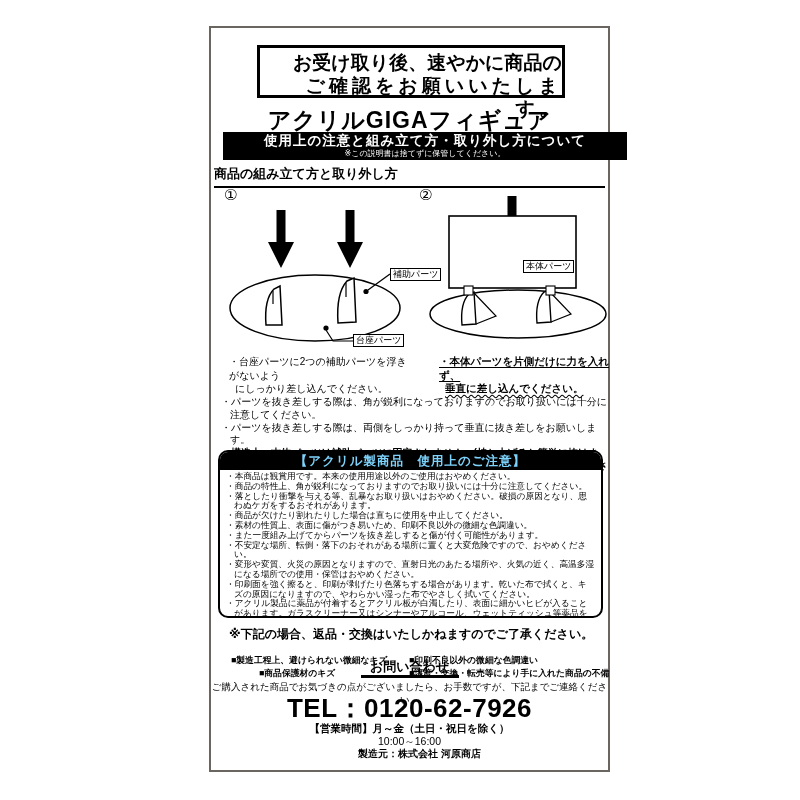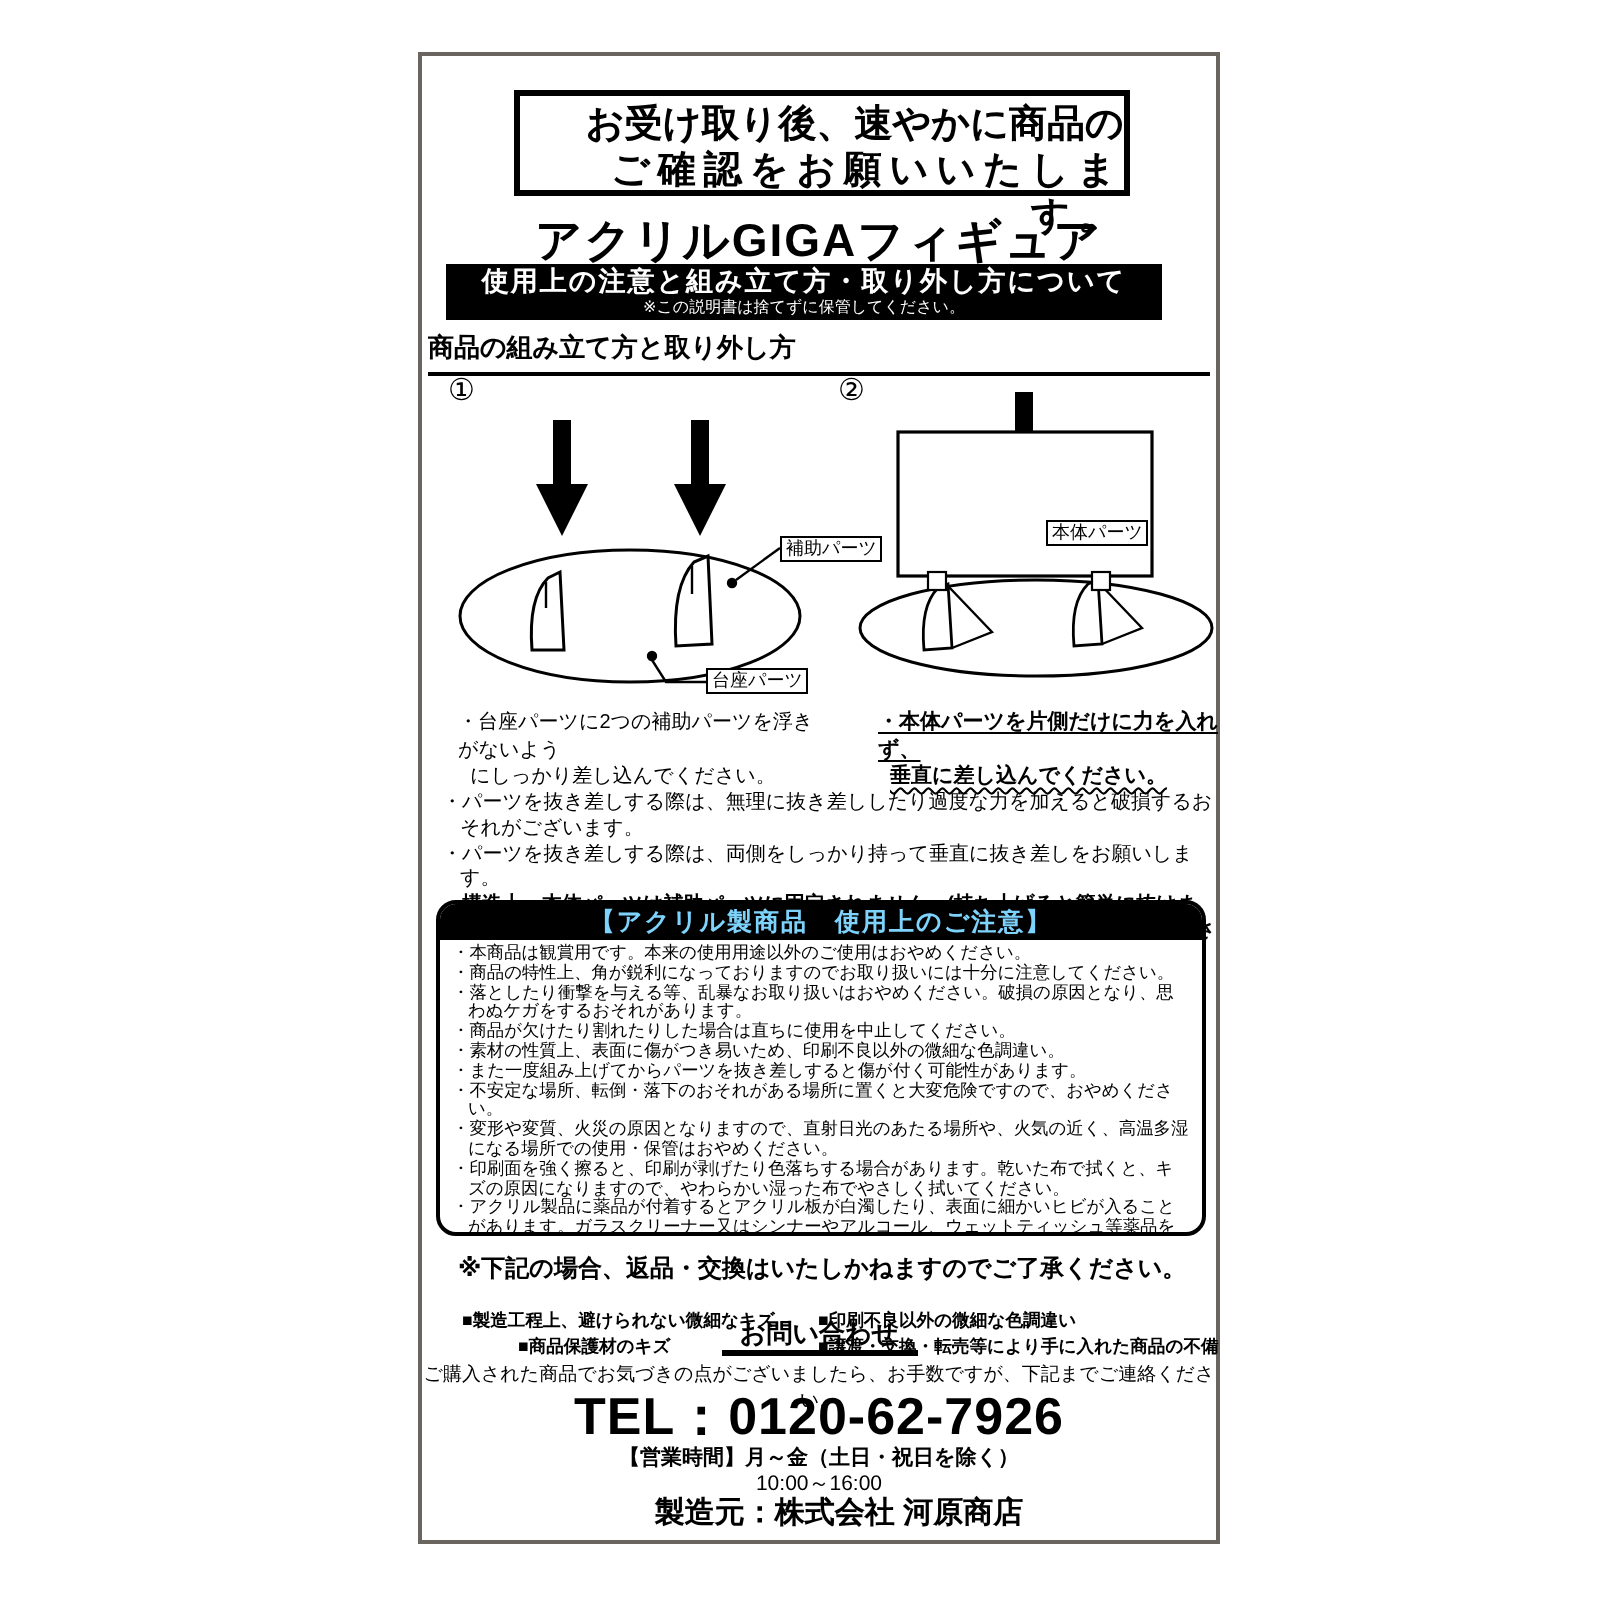--- a/index.html
+++ b/index.html
@@ -10,21 +10,21 @@
 
   
   .notice-box { position:absolute; left:46px; top:17px; width:308px; height:53px;
     border:3px solid #000; text-align:right; font-weight:bold; font-size:19px;
     line-height:23px; padding-top:3px; }
   .notice-box .l2 { letter-spacing:4px; }
 
   .product-title { position:absolute; left:0; right:0; top:77px; text-align:center;
     font-size:23px; font-weight:bold; letter-spacing:1px; }
 
-  .banner { position:absolute; left:12px; top:104px; width:358px; height:28px;
+  .banner { position:absolute; left:12px; top:104px; width:404px; height:28px;
     background:#000; color:#fff; text-align:center; }
   .banner .main { font-size:13.5px; font-weight:bold; line-height:17px; letter-spacing:1px; }
   .banner .sub  { font-size:8px; line-height:9px; }
 
   .assembly-heading { position:absolute; left:3px; right:3px; top:137px; text-align:left;
     font-size:13px; font-weight:bold; padding-bottom:3px; border-bottom:2.5px solid #000; }
 
   
   .diagram-row { position:absolute; left:0; top:156px; width:100%; height:180px; }
   .step-num { position:absolute; font-size:15px; }
@@ -75,21 +75,21 @@
     background:#000; transform:translateX(-50%); }
   .contact-message { position:absolute; left:0; right:0; top:653px; text-align:center;
     font-size:9.5px; }
   .contact-tel { position:absolute; left:0; right:0; top:663px; text-align:center;
     font-size:26px; font-weight:bold; letter-spacing:0.5px; }
   .contact-hours-label { position:absolute; left:0; right:0; top:694px; text-align:center;
     font-size:10.5px; font-weight:bold; }
   .contact-hours { position:absolute; left:0; right:0; top:707px; text-align:center;
     font-size:10.5px; }
   .contact-mfr { position:absolute; left:0; right:0; top:719px; text-align:center;
-    font-size:15px; font-weight:bold;padding-left:20px; }
+    font-size:10px; font-weight:bold;padding-left:20px; }
 </style>
 </head>
 <body>
 
 <div class="page">
 
   <div class="notice-box">
     <div>お受け取り後、速やかに商品の</div>
     <div class="l2">ご確認をお願いいたします。</div>
   </div>
@@ -152,21 +152,21 @@
   <div class="caption caption-left">
     <div>・台座パーツに2つの補助パーツを浮きがないよう</div>
     <div class="ind">にしっかり差し込んでください。</div>
   </div>
   <div class="caption caption-right">
     <div><span class="u1">・本体パーツを片側だけに力を入れず、</span></div>
     <div class="ind"><span class="u2">垂直に差し込んでください。</span></div>
   </div>
 
   <div class="notes">
-    <div class="note">・パーツを抜き差しする際は、無理に抜き差ししたり過度な力を加えると破損するおそれがございます。</div>
+    <div class="note">・パーツを抜き差しする際は、角が鋭利になっておりますのでお取り扱いには十分に注意してください。</div>
     <div class="note">・パーツを抜き差しする際は、両側をしっかり持って垂直に抜き差しをお願いします。</div>
     <div class="note bold">・構造上、本体パーツは補助パーツに固定されません。(持ち上げると簡単に抜けます。)商品を移動させる場合は、必ず本体パーツと台座パーツを両手で持ってください。</div>
   </div>
 
   <div class="acrylic-box">
     <div class="acrylic-header">【アクリル製商品　使用上のご注意】</div>
     <div class="acrylic-items">
       <div class="item">・本商品は観賞用です。本来の使用用途以外のご使用はおやめください。</div>
       <div class="item">・商品の特性上、角が鋭利になっておりますのでお取り扱いには十分に注意してください。</div>
       <div class="item">・落としたり衝撃を与える等、乱暴なお取り扱いはおやめください。破損の原因となり、思わぬケガをするおそれがあります。</div>

